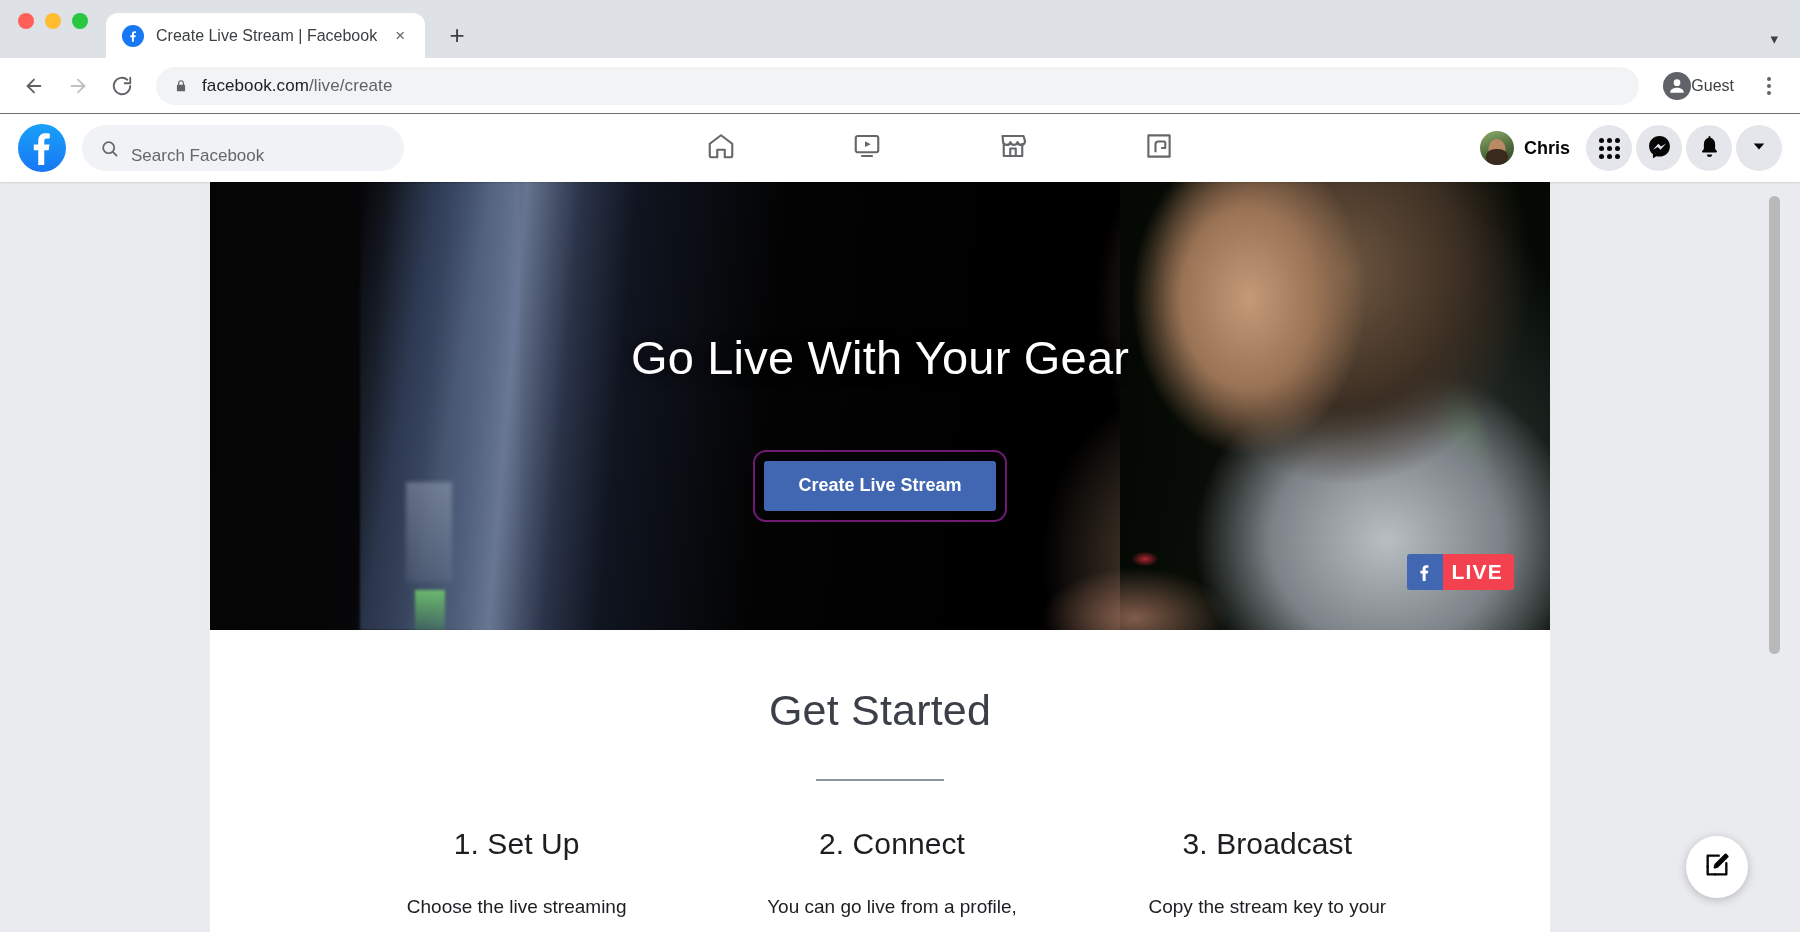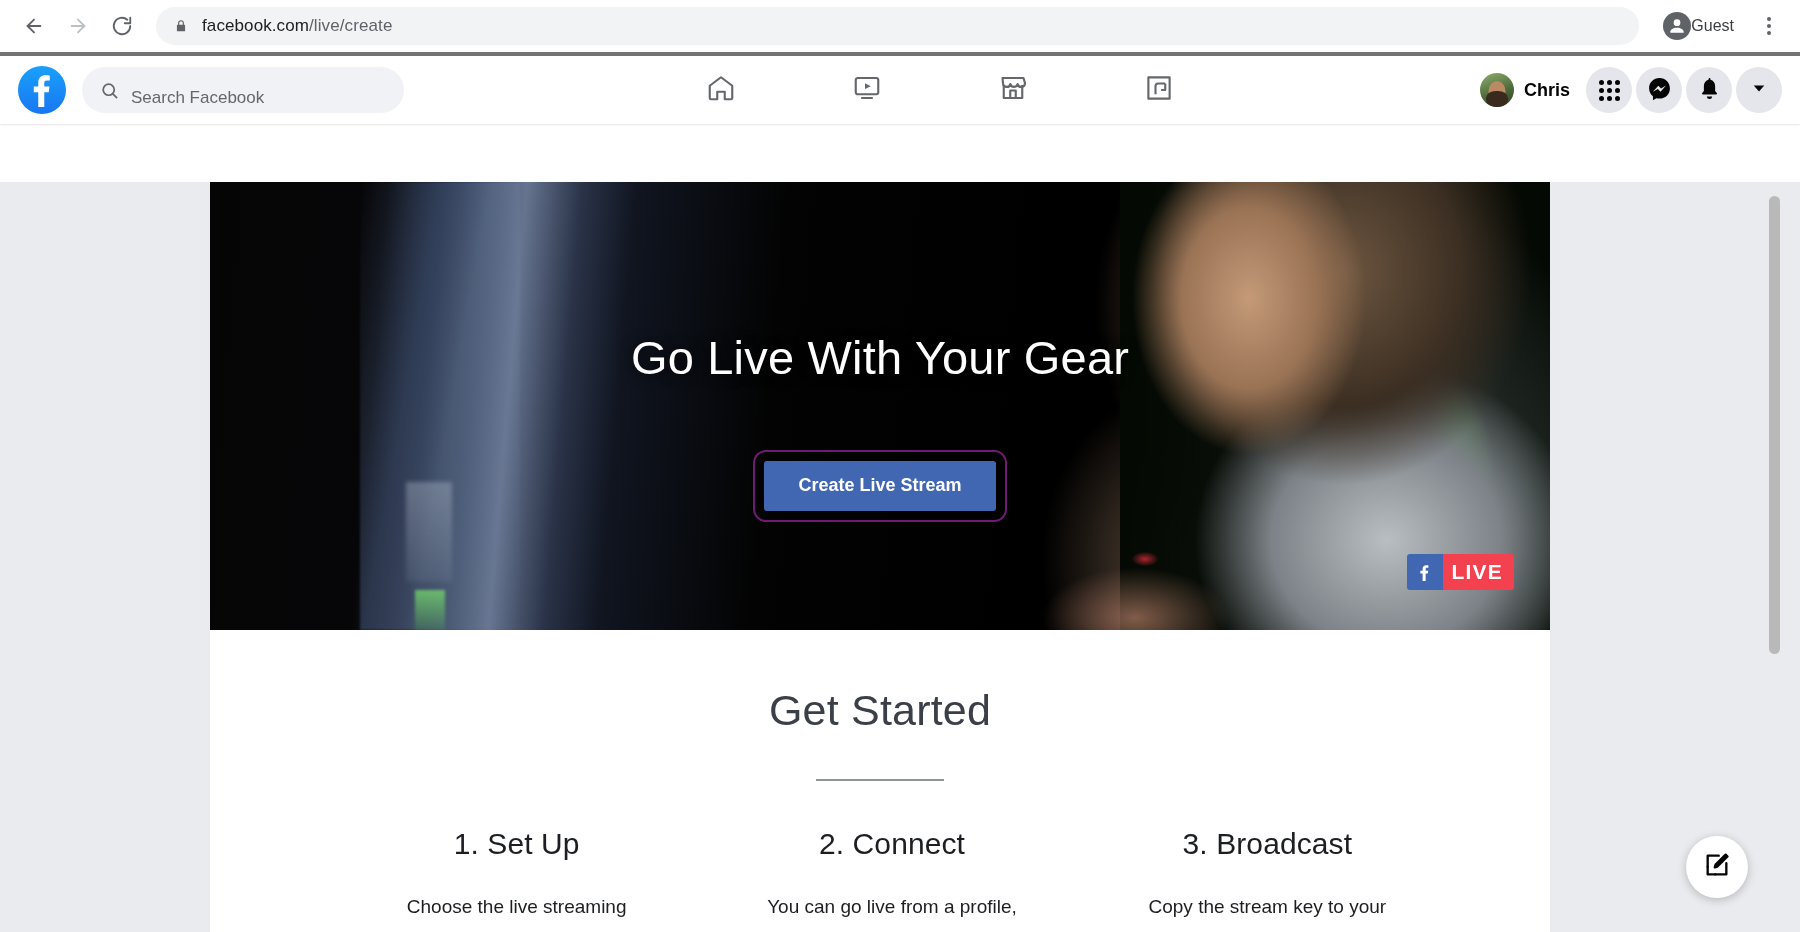--- a/index.html
+++ b/index.html
@@ -67,21 +67,21 @@
     color: #3c4043; font-size: 15px;
   }
 
   .chrome-toolbar {
     height: 56px;
     background: #ffffff;
     display: flex;
     align-items: center;
     padding: 0 14px 0 14px;
     gap: 4px;
-    border-bottom: 4px solid #737373;
+    border-bottom: 1px solid #737373;
   }
   .nav-btn {
     width: 40px; height: 40px; border-radius: 50%;
     display: flex; align-items: center; justify-content: center;
     color: #5f6368;
   }
   .nav-btn.disabled { color: #bdc1c6; }
   .omnibox {
     flex: 1 1 auto;
     height: 38px;
@@ -345,20 +345,40 @@
     width: 11px; height: 458px;
     border-radius: 6px;
     background: #b9b9b9;
   }
 </style>
 </head>
 <body>
 
 <div class="browser">
 
+  <div class="chrome-tabbar">
+    <div class="traffic-lights">
+      <span class="tl red"></span>
+      <span class="tl yellow"></span>
+      <span class="tl green"></span>
+    </div>
+
+    <div class="tab">
+      <span class="tab-fav">
+        <svg width="14" height="14" viewBox="0 0 24 24">
+            <path fill="#fff" d="M13.5 22v-8h2.7l.5-3.3h-3.2V8.6c0-.95.26-1.6 1.63-1.6H17V4.13C16.7 4.09 15.66 4 14.46 4c-2.5 0-4.22 1.53-4.22 4.34v2.36H7.5V14h2.74v8z"></path>
+          </svg>
+      </span>
+      <span class="tab-title">Create Live Stream | Facebook</span>
+      <span class="tab-close">×</span>
+    </div>
+
+    <div class="newtab">+</div>
+    <div class="chev-down-chrome">▾</div>
+  </div>
 
   <div class="chrome-toolbar">
     <div class="nav-btn">
       <svg width="22" height="22" viewBox="0 0 24 24" fill="none" stroke="currentColor" stroke-width="2" stroke-linecap="round" stroke-linejoin="round">
           <line x1="19" y1="12" x2="5" y2="12"></line>
           <polyline points="12 19 5 12 12 5"></polyline>
         </svg>
     </div>
     <div class="nav-btn disabled">
       <svg width="22" height="22" viewBox="0 0 24 24" fill="none" stroke="currentColor" stroke-width="2" stroke-linecap="round" stroke-linejoin="round">

